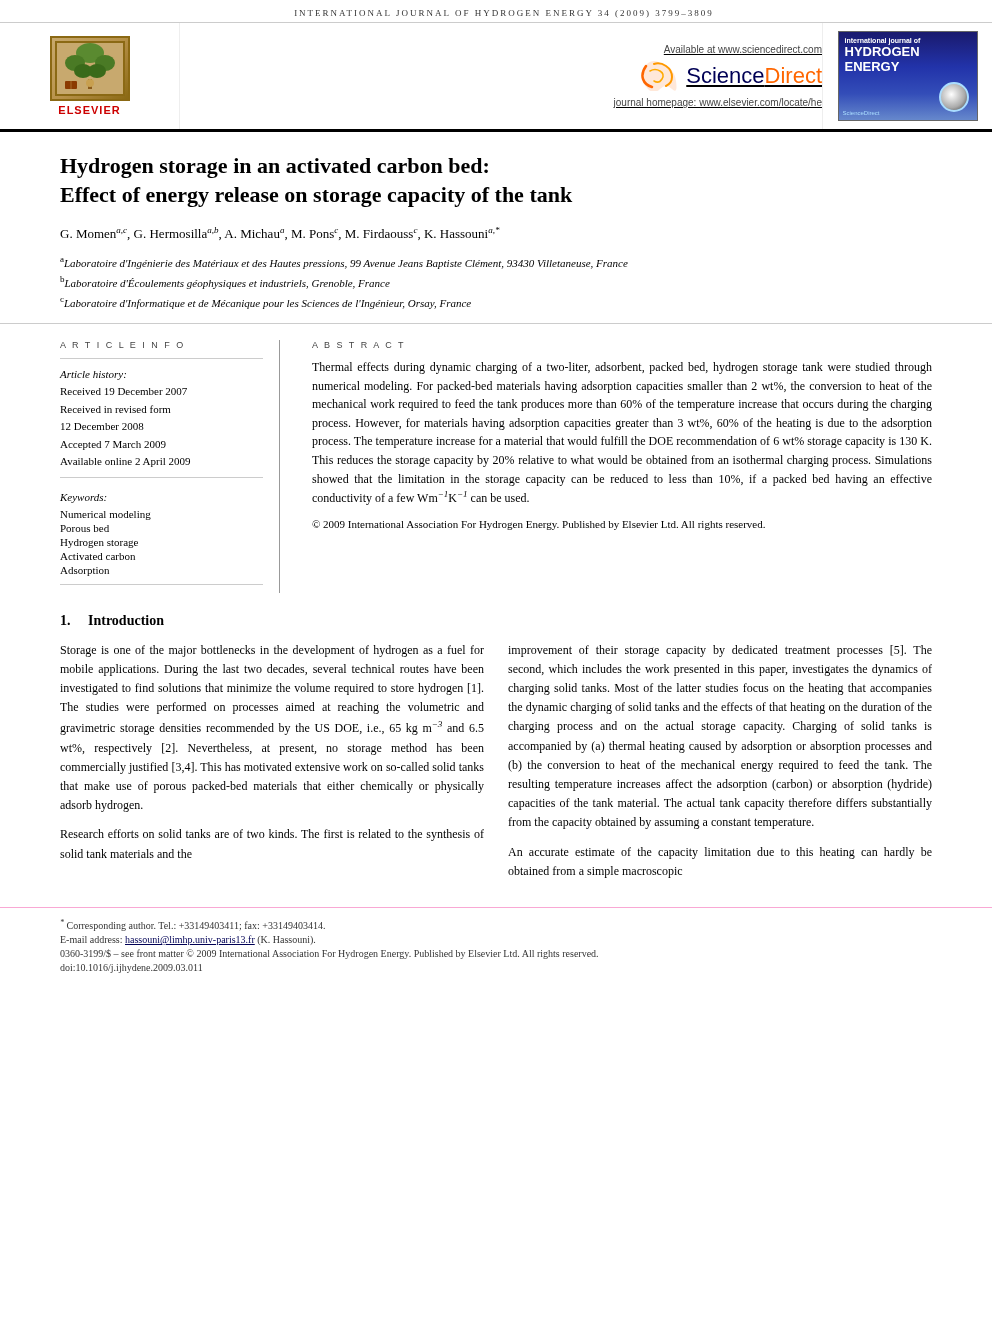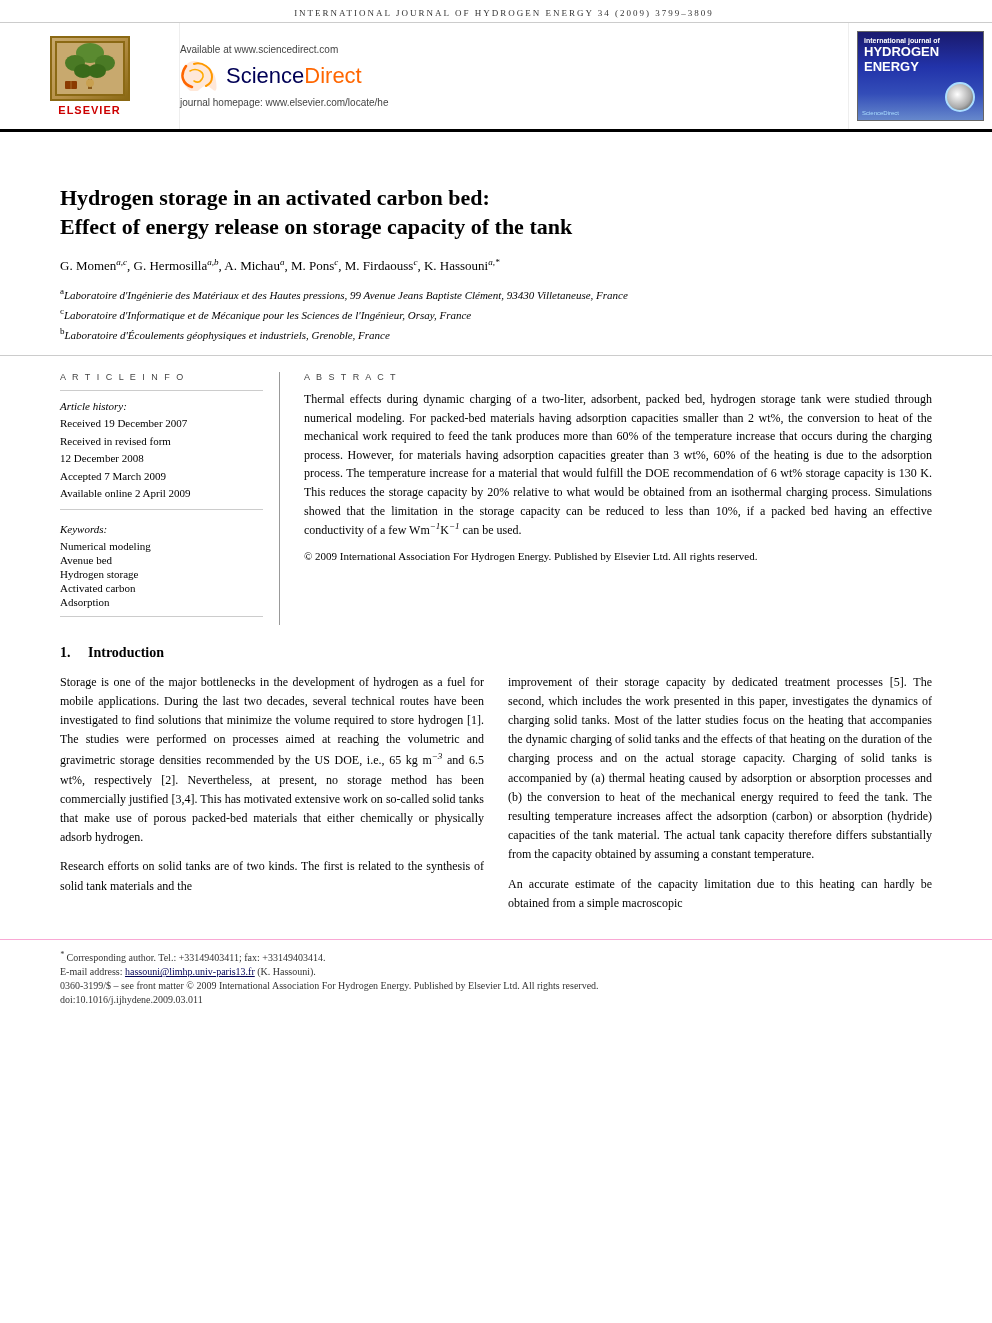--- a/index.html
+++ b/index.html
@@ -67,23 +67,24 @@
       font-weight: bold;
       color: #c00;
       letter-spacing: 1px;
       margin-top: 3px;
       font-family: Arial, sans-serif;
     }
     .banner-center {
       flex: 1;
       display: flex;
       flex-direction: column;
-      align-items: flex-start;
+      align-items: flex-end;
       justify-content: center;
       padding: 12px 0;
+      text-decoration: underline;
     }
     .available-text {
       font-size: 10px;
       color: #444;
       font-family: Arial, sans-serif;
       margin-bottom: 6px;
     }
     .sciencedirect-logo {
       display: flex;
       align-items: center;
@@ -102,21 +103,21 @@
     .sd-text span {
       color: #005;
     }
     .journal-homepage {
       font-size: 10px;
       color: #444;
       font-family: Arial, sans-serif;
       margin-top: 6px;
     }
     .banner-right {
-      width: 144px;
+      width: 170px;
       background: #fff;
       border-left: 1px solid #eee;
       display: flex;
       align-items: center;
       justify-content: center;
       padding: 8px;
     }
     .journal-cover {
       width: 140px;
       height: 90px;
@@ -157,21 +158,20 @@
     .article-title-section {
       padding: 20px 60px 10px 60px;
       border-bottom: 1px solid #ccc;
     }
     .article-main-title {
       font-size: 22px;
       font-weight: bold;
       line-height: 1.3;
       color: #000;
       margin-bottom: 16px;
-      margin-top: 32px;
     }
     .article-authors {
       font-size: 13px;
       color: #000;
       margin-bottom: 10px;
     }
     .affiliations {
       font-size: 11px;
       color: #000;
       line-height: 1.5;
@@ -182,21 +182,21 @@
     }
     .aff-sup {
       font-size: 9px;
       vertical-align: super;
       font-style: normal;
     }
     
     .article-body {
       display: flex;
       padding: 0 60px;
-      gap: 24px;
+      gap: 32px;
       margin-top: 16px;
     }
     .article-info-col {
       width: 220px;
       flex-shrink: 0;
       border-right: 1px solid #999;
       padding-right: 16px;
     }
     .abstract-col {
       flex: 1;
@@ -356,41 +356,41 @@
   <div class="article-title-section">
     <div class="article-main-title">
       <span>Hydrogen storage in an activated carbon bed:</span><br>
       <span>Effect of energy release on storage capacity of the tank</span>
     </div>
     <div class="article-authors">
       G. Momen<sup>a,c</sup>, G. Hermosilla<sup>a,b</sup>, A. Michau<sup>a</sup>, M. Pons<sup>c</sup>, M. Firdaouss<sup>c</sup>, K. Hassouni<sup>a,*</sup>
     </div>
     <div class="affiliations">
       <div class="affiliation-line"><span class="aff-sup">a</span>Laboratoire d'Ingénierie des Matériaux et des Hautes pressions, 99 Avenue Jeans Baptiste Clément, 93430 Villetaneuse, France</div>
+      <div class="affiliation-line"><span class="aff-sup">b</span>Laboratoire d'Écoulements géophysiques et industriels, Grenoble, France</div>
       <div class="affiliation-line"><span class="aff-sup">c</span>Laboratoire d'Informatique et de Mécanique pour les Sciences de l'Ingénieur, Orsay, France</div>
-      <div class="affiliation-line"><span class="aff-sup">b</span>Laboratoire d'Écoulements géophysiques et industriels, Grenoble, France</div>
     </div>
   </div>
 
   <div class="article-body">
 
     <div class="article-info-col">
       <div class="section-label">A R T I C L E   I N F O</div>
       <hr class="info-divider">
       <div class="history-item"><span class="history-label">Article history:</span></div>
       <div class="history-item">Received 19 December 2007</div>
       <div class="history-item">Received in revised form</div>
       <div class="history-item">12 December 2008</div>
       <div class="history-item">Accepted 7 March 2009</div>
       <div class="history-item">Available online 2 April 2009</div>
       <hr class="info-divider">
       <div class="keywords-section">
         <div class="history-item"><span class="history-label">Keywords:</span></div>
         <div class="keyword-item">Numerical modeling</div>
-        <div class="keyword-item">Avenue bed</div>
+        <div class="keyword-item">Porous bed</div>
         <div class="keyword-item">Hydrogen storage</div>
         <div class="keyword-item">Activated carbon</div>
         <div class="keyword-item">Adsorption</div>
       </div>
       <hr class="info-divider">
     </div>
 
     <div class="abstract-col">
       <div class="section-label">A B S T R A C T</div>
       <div class="abstract-text">

